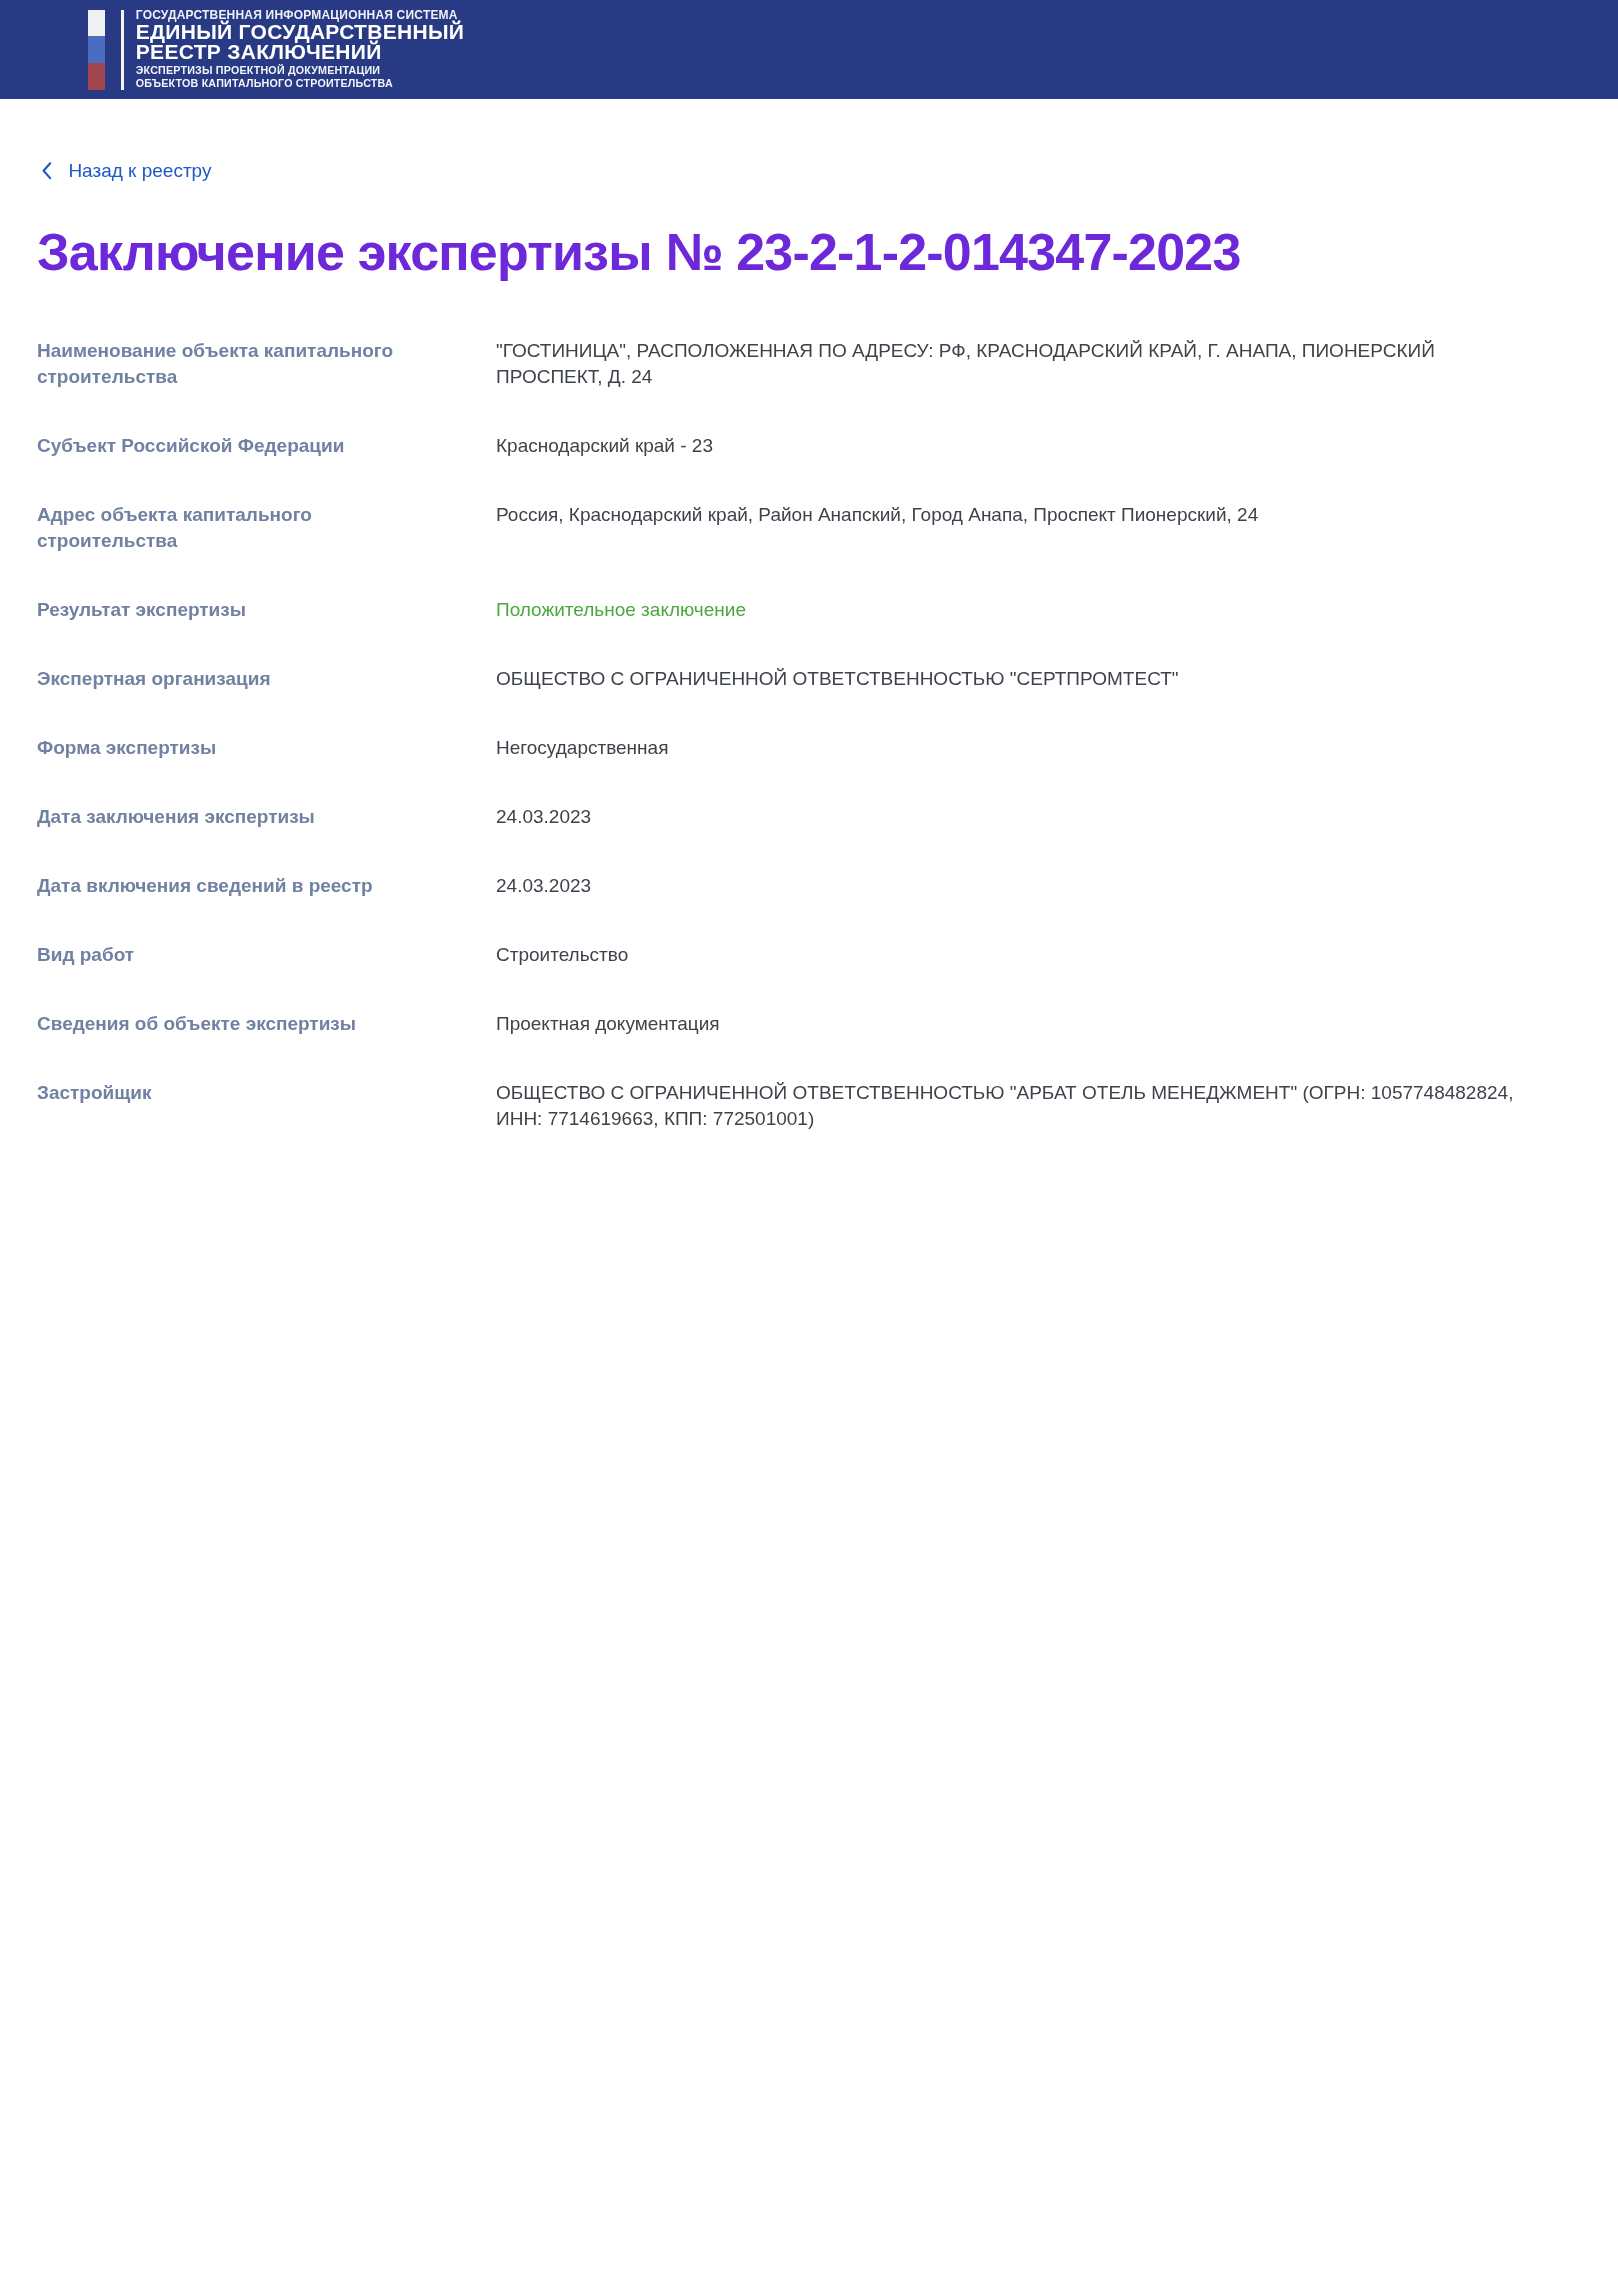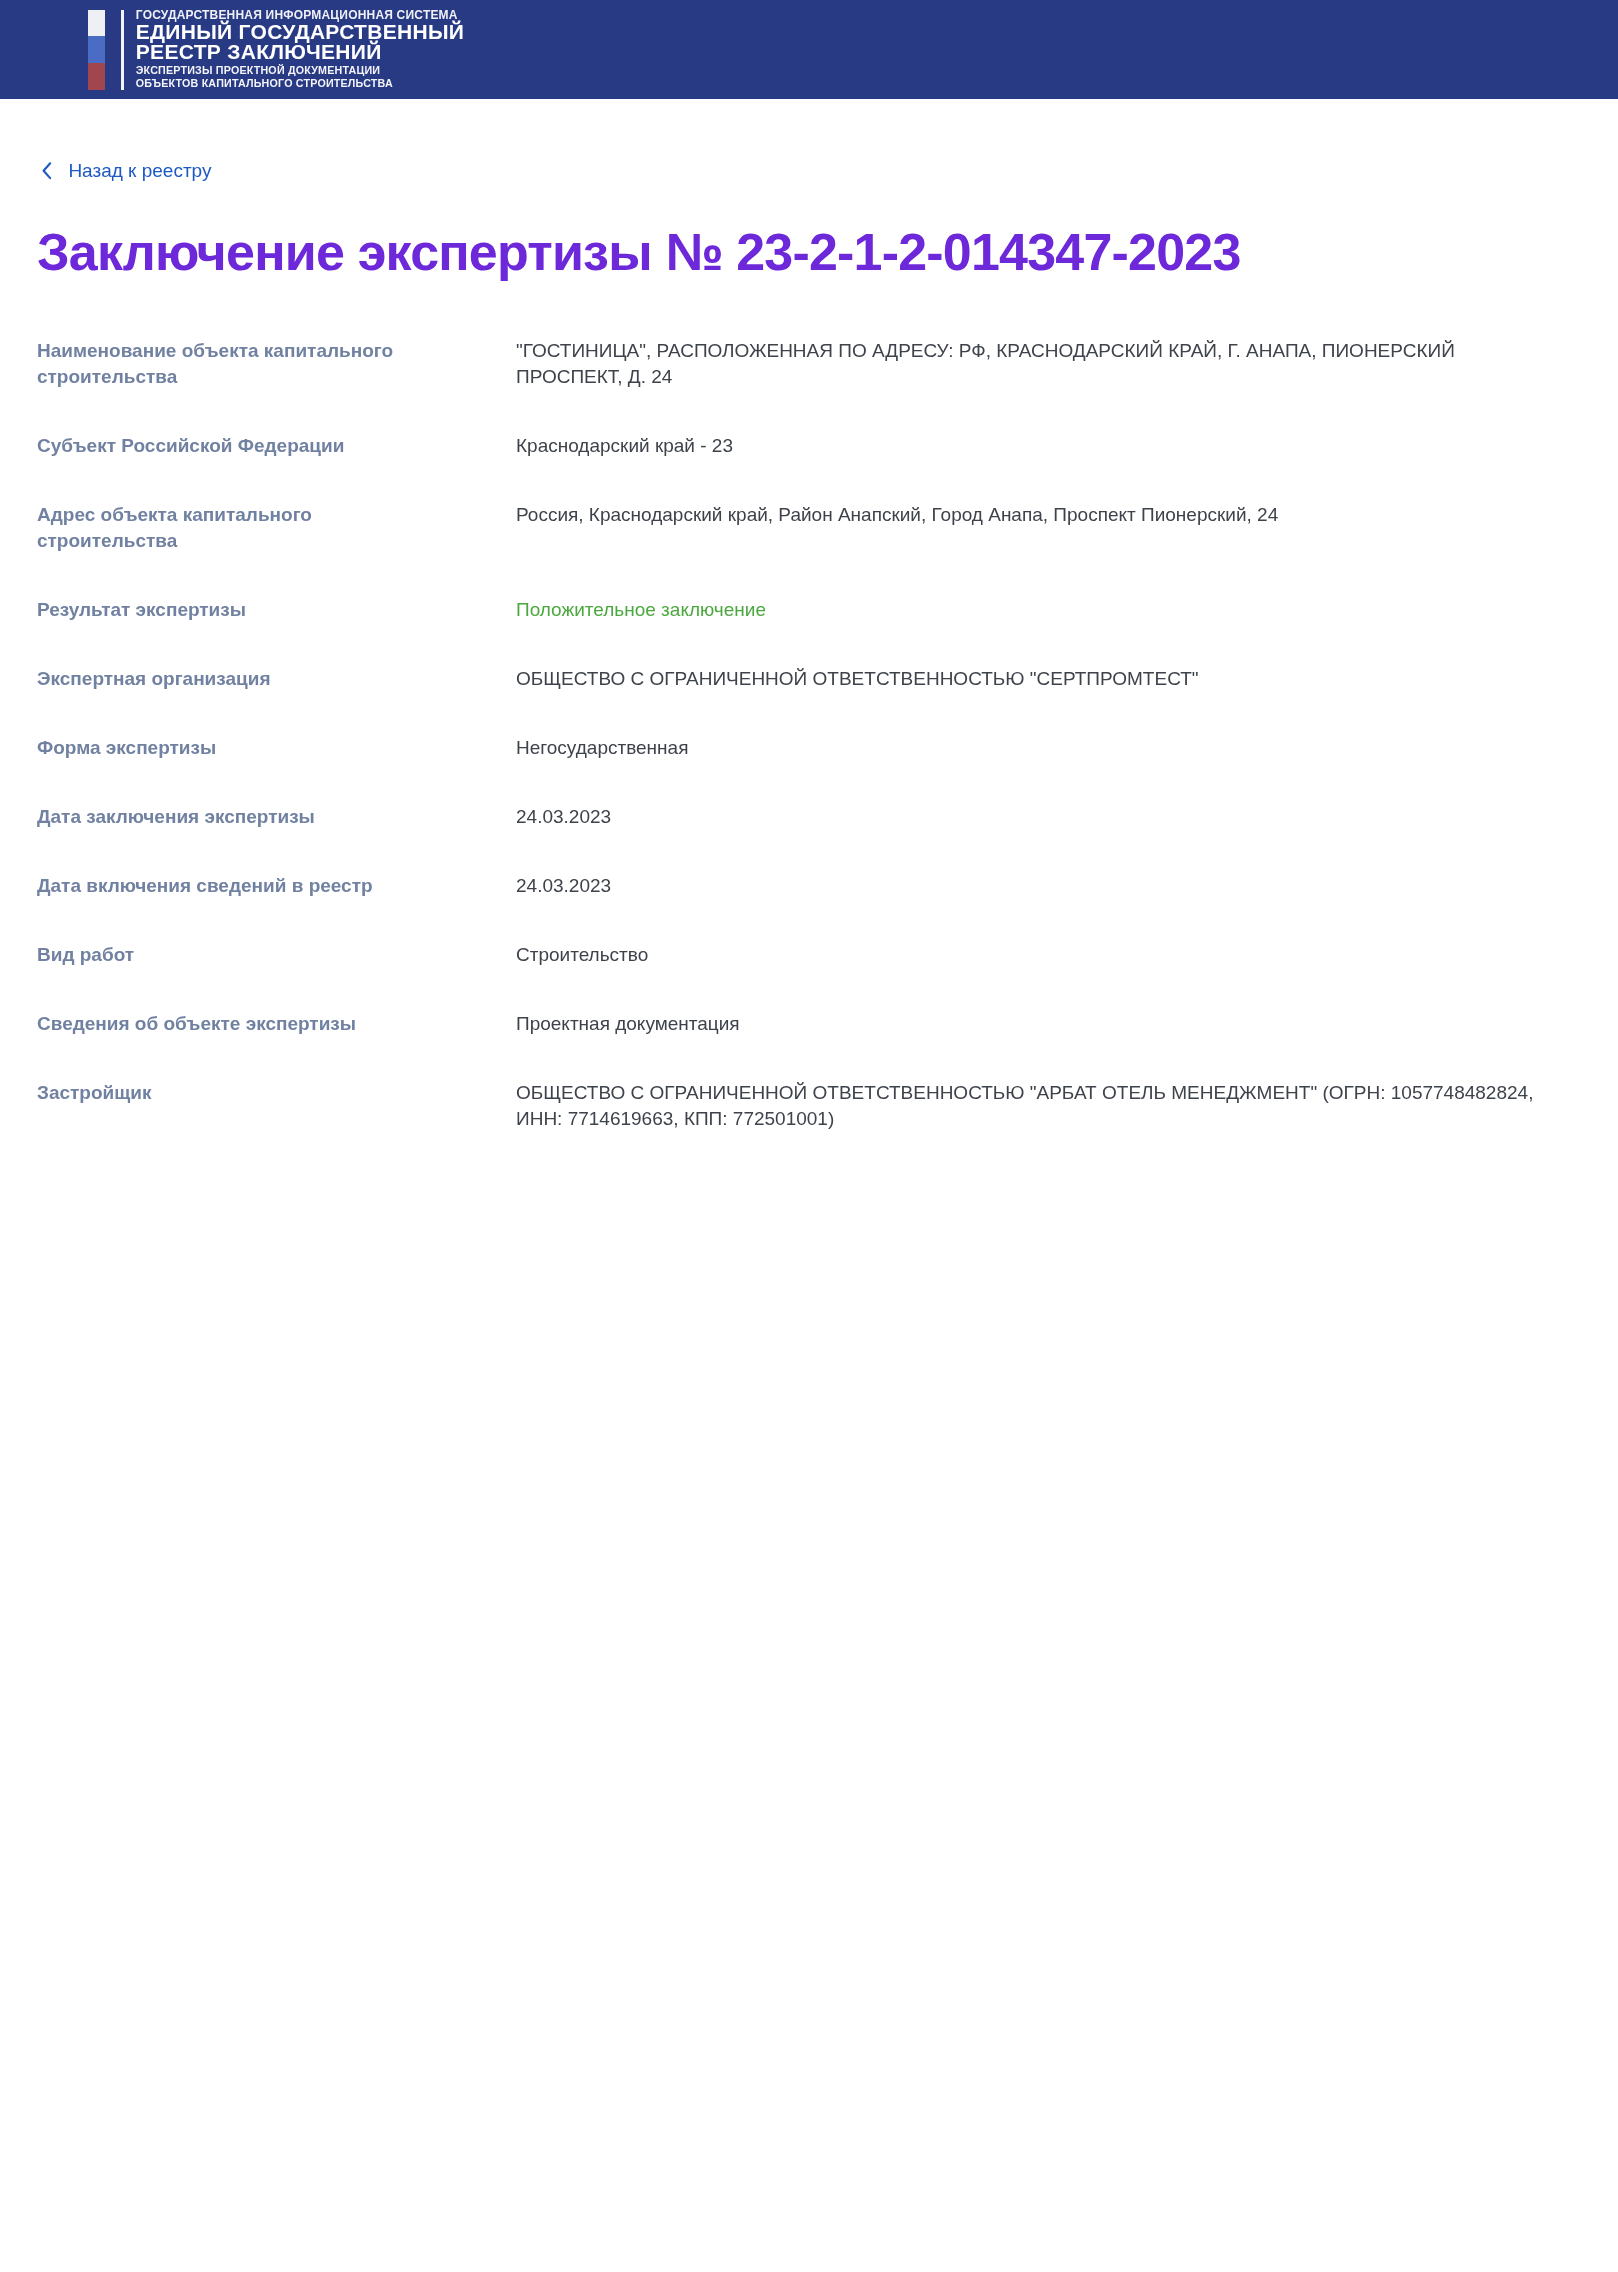--- a/index.html
+++ b/index.html
@@ -101,21 +101,21 @@
     letter-spacing: -0.8px;
     color: #6d28d9;
   }
 
   .details {
     margin-top: 59px;
   }
   .detail-row {
     display: grid;
     grid-template-columns: 385px 1fr;
-    column-gap: 94px;
+    column-gap: 74px;
     margin-bottom: 43px;
   }
   .detail-label {
     color: #7181a1;
     font-size: 19px;
     line-height: 26px;
     font-weight: 600;
   }
   .detail-value {
     color: #3e434b;

